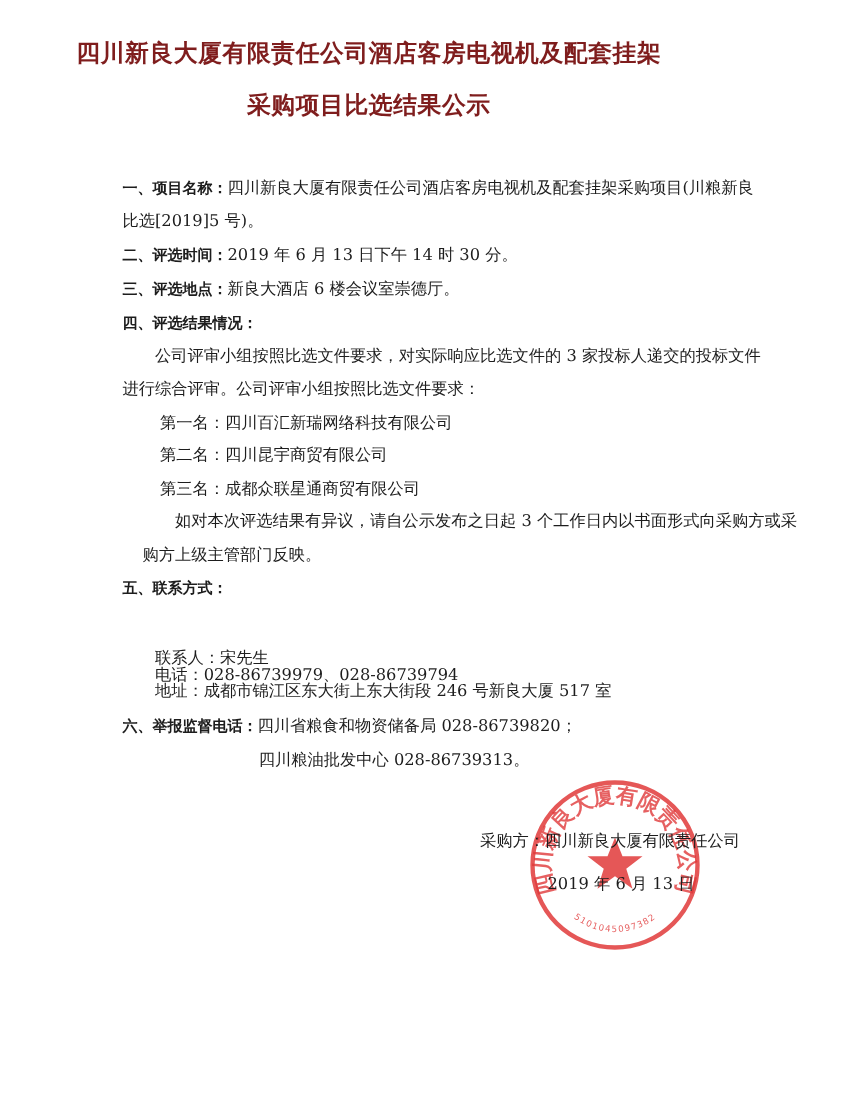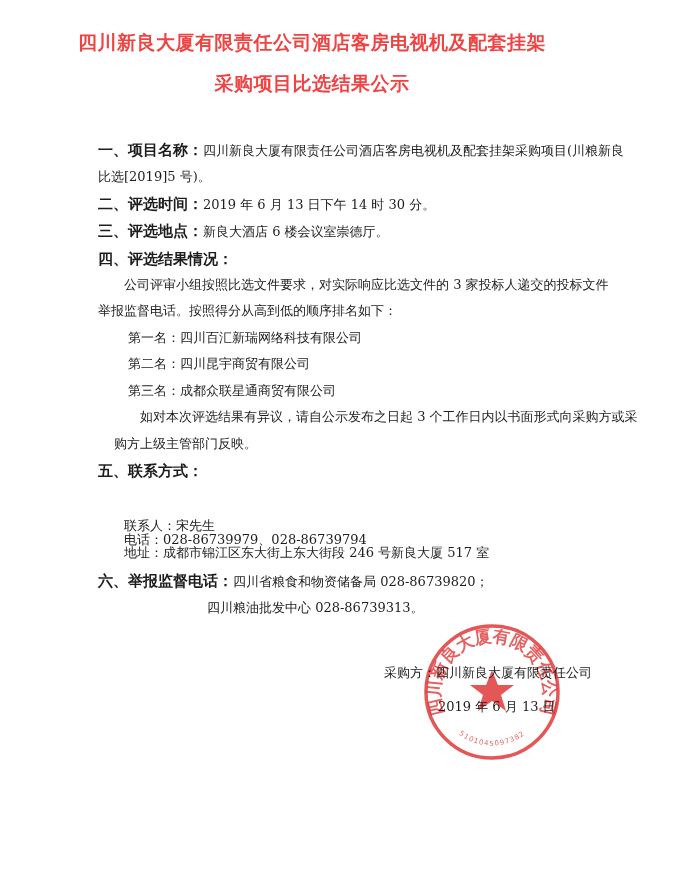--- a/index.html
+++ b/index.html
@@ -1,22 +1,22 @@
 <!DOCTYPE html>
 <html><head>
 <meta charset="utf-8">
 <style>
   html, body { margin: 0; padding: 0; background: #ffffff; }
   body { width: 678px; height: 877px; position: relative; overflow: hidden;
          font-family: "DejaVu Serif", "Liberation Serif", serif; color: #1a1a1a; }
   .title { position: absolute; left: 0; width: 590px; text-align: center;
            font-family: "DejaVu Sans", "Liberation Sans", sans-serif; font-weight: bold;
-           font-size: 19px; letter-spacing: 0.5px; color: #ef4444; padding-left: 17px; }
+           font-size: 19px; letter-spacing: 0.5px; color: #7f1d1d; }
   .line { position: absolute; font-size: 13px; white-space: nowrap; color: #1d1d1d; }
-  .hd { font-weight: bold; font-family: "DejaVu Sans", "Liberation Sans", sans-serif; font-size: 15px; }
+  .hd { font-weight: bold; font-family: "DejaVu Sans", "Liberation Sans", sans-serif; font-size: 12px; }
   .stamp { position: absolute; left: 422px; top: 622px; width: 140px; height: 140px; }
   .stamp svg { width: 100%; height: 100%; }
 </style>
 </head>
 <body>
 
 <div>
 
   <div class="title" style="top:30px;">四川新良大厦有限责任公司酒店客房电视机及配套挂架</div>
   <div class="title" style="top:71px;">采购项目比选结果公示</div>
@@ -29,21 +29,21 @@
   <div class="line" style="left:98px; top:195px;">
     <span class="hd">二、评选时间：</span><span>2019 年 6 月 13 日下午 14 时 30 分。</span>
   </div>
 
   <div class="line" style="left:98px; top:222px;">
     <span class="hd">三、评选地点：</span><span>新良大酒店 6 楼会议室崇德厅。</span>
   </div>
 
   <div class="line hd" style="left:98px; top:250px;">四、评选结果情况：</div>
   <div class="line" style="left:124px; top:276px;">公司评审小组按照比选文件要求，对实际响应比选文件的 3 家投标人递交的投标文件</div>
-  <div class="line" style="left:98px; top:302px;">举报监督电话。按照得分从高到低的顺序排名如下：</div>
+  <div class="line" style="left:98px; top:302px;">进行综合评审。公司评审小组按照比选文件要求：</div>
 
   <div class="line" style="left:128px; top:329px;">
     <span>第一名：</span><span>四川百汇新瑞网络科技有限公司</span>
   </div>
   <div class="line" style="left:128px; top:355px;">
     <span>第二名：</span><span>四川昆宇商贸有限公司</span>
   </div>
   <div class="line" style="left:128px; top:382px;">
     <span>第三名：</span><span>成都众联星通商贸有限公司</span>
   </div>

